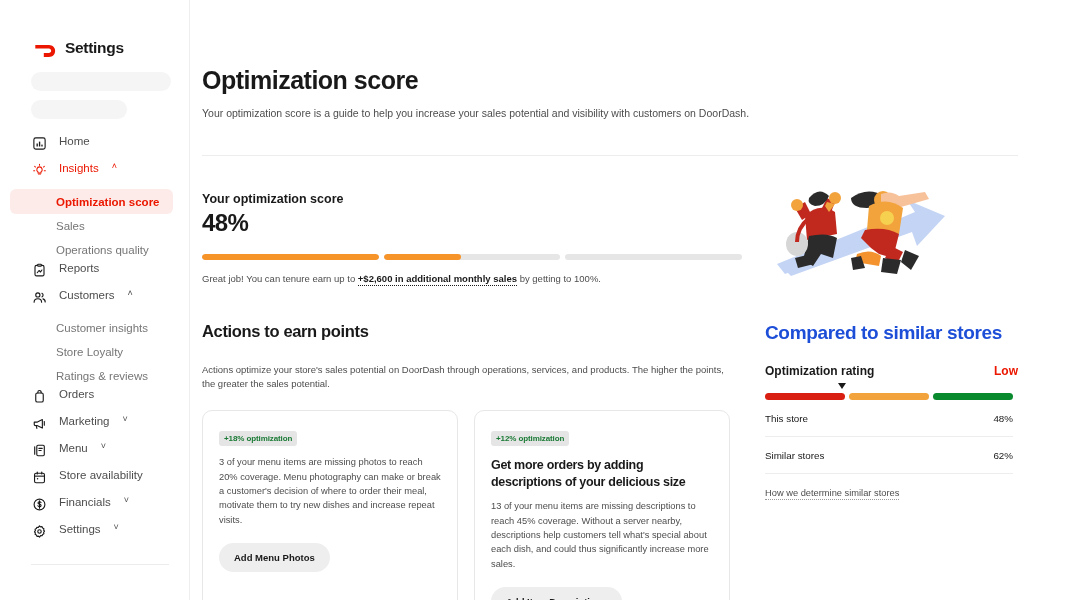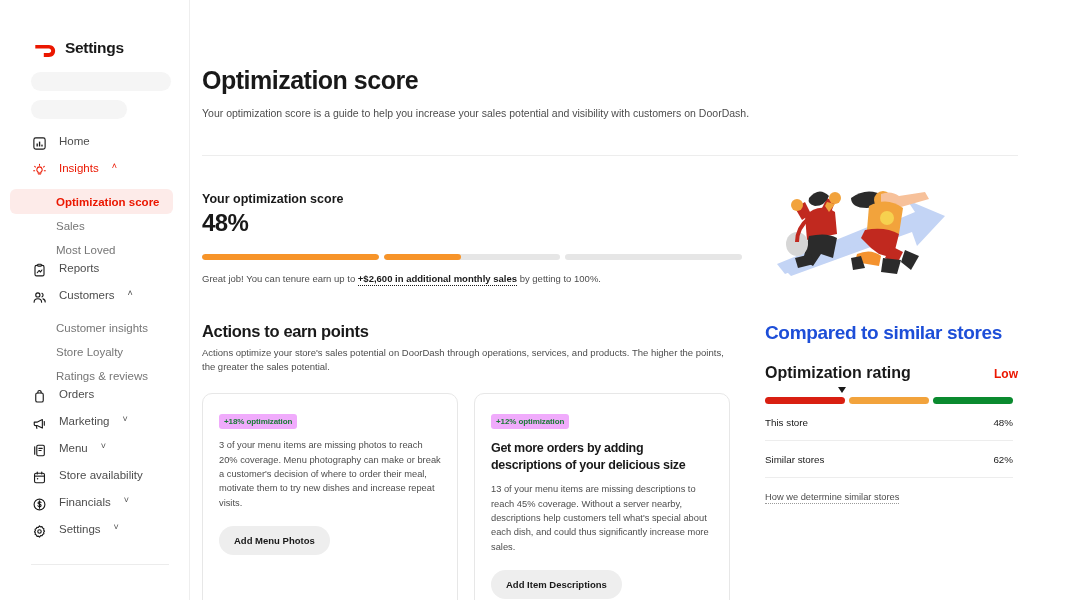--- a/index.html
+++ b/index.html
@@ -225,40 +225,40 @@
   .section-title {
     font-size: 16.5px;
     font-weight: 700;
     letter-spacing: -0.35px;
     color: #191919;
   }
   .section-sub {
     font-size: 9.5px;
     color: #4d4d4d;
     line-height: 1.55;
-    margin-top: 5px;
+    margin-top: 22px;
     max-width: 535px;
   }
 
   .cards {
     display: flex;
     gap: 16px;
     margin-top: 18px;
   }
   .card {
     width: 256px;
     flex: 0 0 256px;
     background: #ffffff;
     border: 1px solid #e7e7e7;
     border-radius: 10px;
     padding: 16px 16px 18px 16px;
   }
   .badge {
     display: inline-block;
-    background: #f0abfc;
+    background: #e5e5e5;
     color: #1a7a35;
     font-size: 8px;
     font-weight: 700;
     border-radius: 3px;
     padding: 3px 5px 3px 5px;
     letter-spacing: -0.1px;
   }
   .card-title {
     font-size: 12.5px;
     font-weight: 700;
@@ -300,21 +300,21 @@
     line-height: 1.55;
     margin-top: 9px;
   }
   .cmp-rating-row {
     display: flex;
     justify-content: space-between;
     align-items: baseline;
     margin-top: 20px;
   }
   .cmp-rating-label {
-    font-size: 16px;
+    font-size: 12px;
     font-weight: 700;
     color: #191919;
   }
   .cmp-rating-value {
     font-size: 12px;
     font-weight: 700;
     color: #eb1700;
   }
 
   .rating-bar-wrap {
@@ -409,21 +409,21 @@
         <span class="caret">˄</span>
       </div>
 
       <div class="nav-sub current">
         <span>Optimization score</span>
       </div>
       <div class="nav-sub">
         <span>Sales</span>
       </div>
       <div class="nav-sub">
-        <span>Most Loved</span>
+        <span>Operations quality</span>
       </div>
 
       <div class="nav-item">
         <span class="nav-icon">
           <svg width="15" height="15" viewBox="0 0 20 20" fill="none" stroke="#191919" stroke-width="1.5">
             <rect x="4" y="3.2" width="12" height="14" rx="2"></rect>
             <rect x="7.5" y="1.6" width="5" height="2.6" rx="1" fill="#fff"></rect>
             <path d="M7 13l2.4-3 2 2 1.8-2.6" stroke-linecap="round" stroke-linejoin="round"></path>
           </svg>
         </span>

